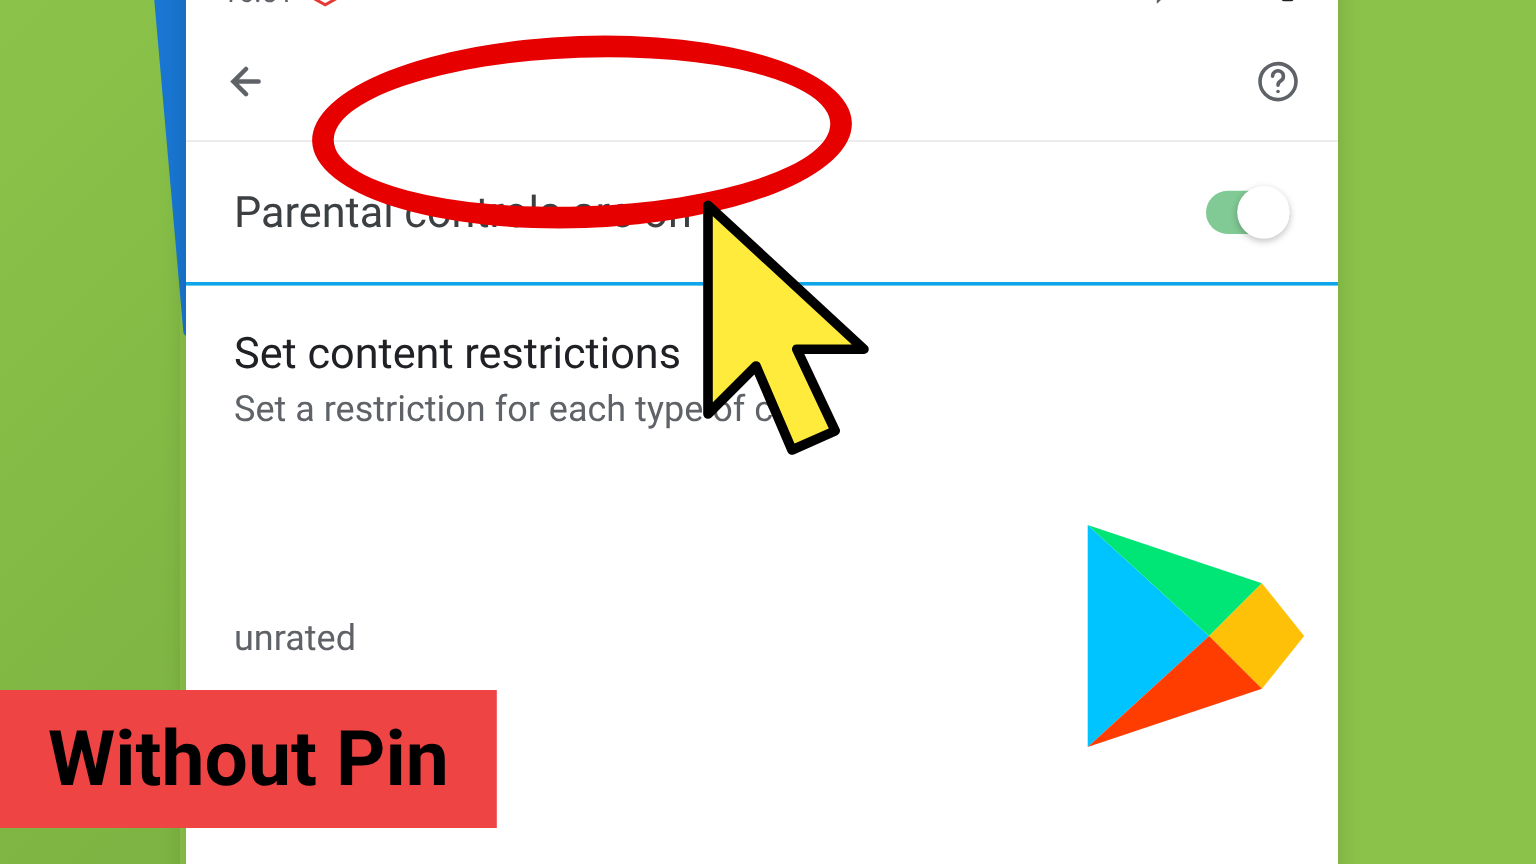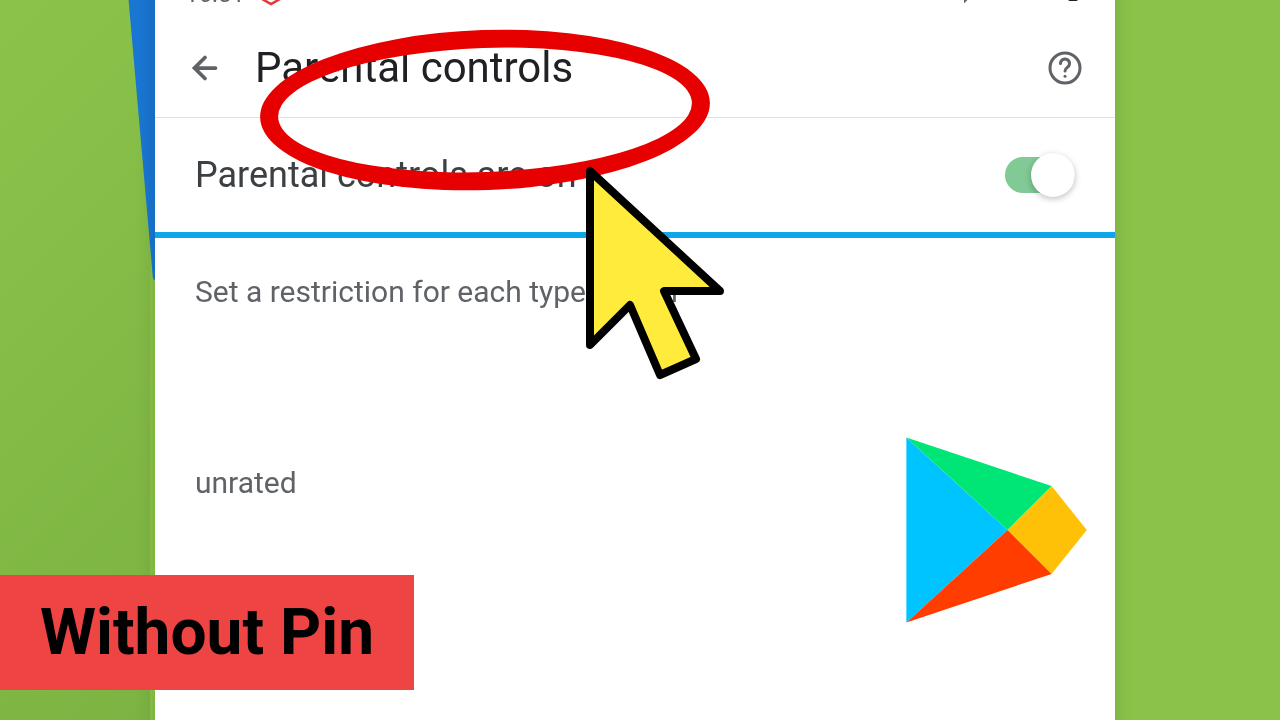--- a/index.html
+++ b/index.html
@@ -84,21 +84,21 @@
       justify-content: center;
       cursor: pointer;
       color: #5f6368;
     }
     .toggle-row {
       height: 120px;
       display: flex;
       align-items: center;
       justify-content: space-between;
       padding: 0 40px;
-      border-bottom: 6px solid #0ea5e9;
+      border-bottom: 3px solid #0ea5e9;
       text-align: right;
     }
     .toggle-label {
       font-size: 36px;
       color: #3c4043;
       font-weight: 400;
     }
     .toggle {
       width: 70px; height: 36px;
       background: #81c995;
@@ -215,38 +215,38 @@
       </span>
     </div>
   </div>
 
   <div class="headerbar">
     <div class="back-arrow">
       <svg width="36" height="36" viewBox="0 0 24 24" fill="none" stroke="#5f6368" stroke-width="2.5" stroke-linecap="round">
           <path d="M19 12H5M12 19l-7-7 7-7"></path>
         </svg>
     </div>
-    <div class="page-title">Parental controls</div>
     <div class="help-icon">
       <svg width="36" height="36" viewBox="0 0 24 24" fill="none" stroke="#5f6368" stroke-width="2">
           <circle cx="12" cy="12" r="10"></circle>
           <path d="M9 9a3 3 0 1 1 4.5 2.6c-.8.5-1.5 1.1-1.5 2.4" stroke-linecap="round"></path>
           <circle cx="12" cy="17.5" r="1" fill="#5f6368" stroke="none"></circle>
         </svg>
     </div>
   </div>
 
   <div class="toggle-row">
     <div class="toggle-label">Parental controls are on</div>
     <div class="toggle">
       <div class="toggle-knob"></div>
     </div>
   </div>
 
   <div class="section">
+    <div class="section-title">Set content restrictions</div>
     <div class="section-sub">Set a restriction for each type of con</div>
   </div>
 
   <div class="fragment">unrated</div>
 
 </div>
 
 <div class="red-ellipse"></div>
 
 <div class="yellow-cursor">

